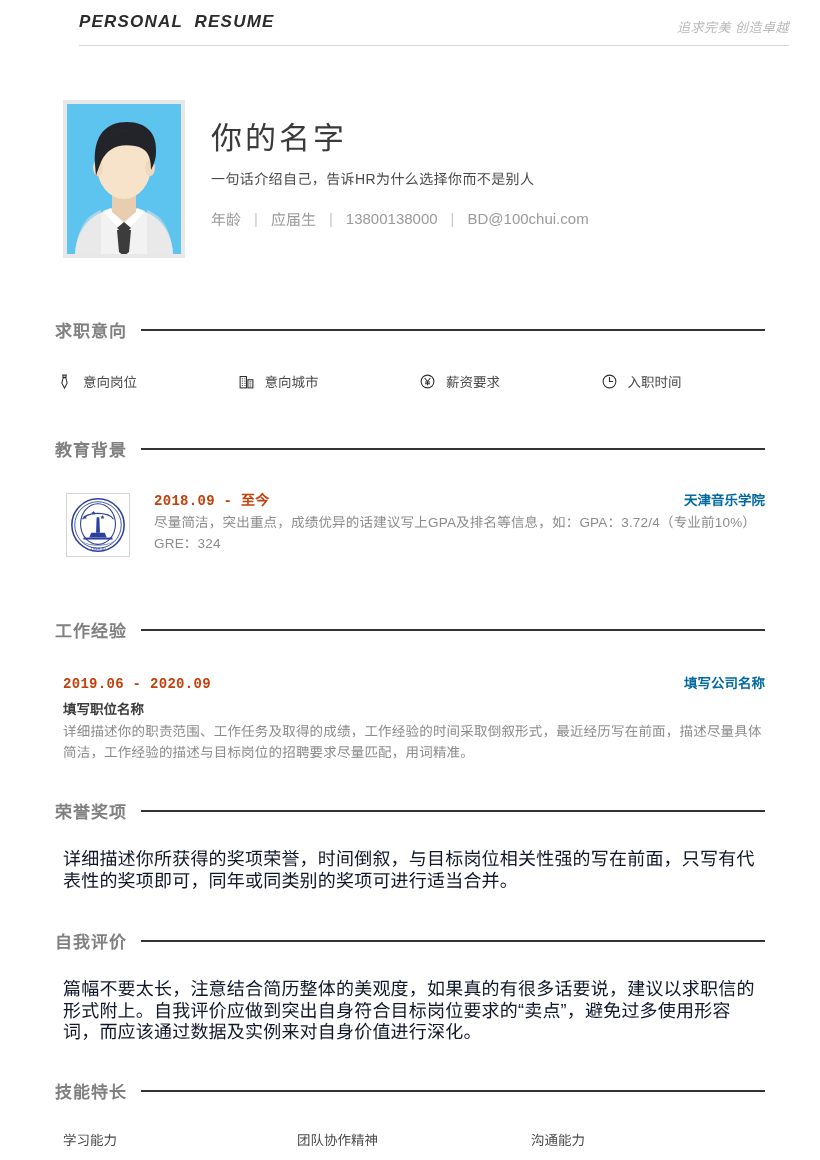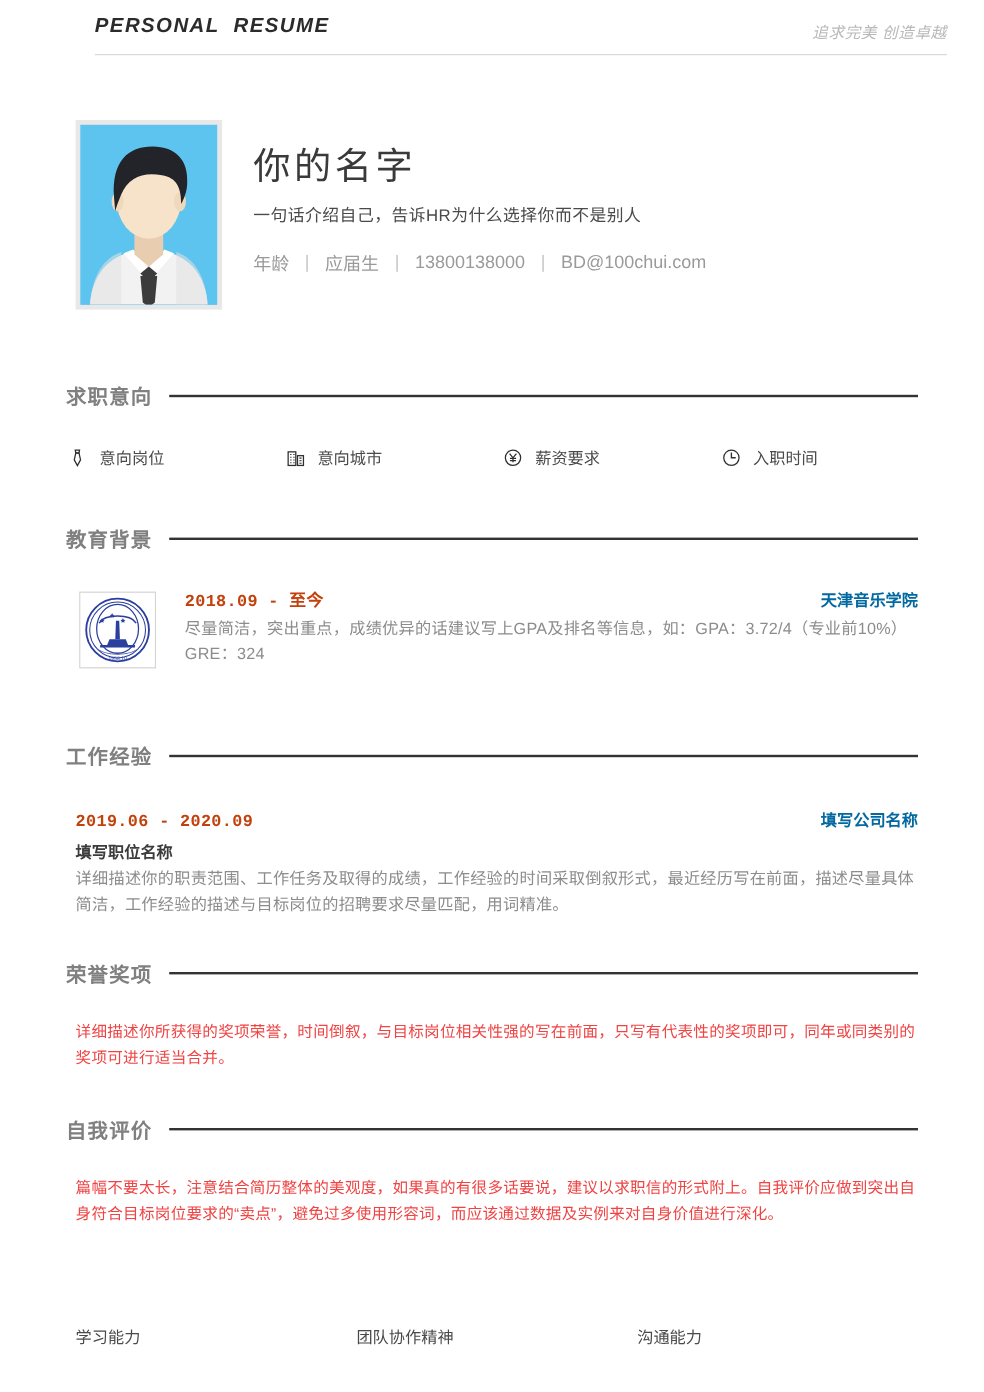--- a/index.html
+++ b/index.html
@@ -202,23 +202,23 @@
   .entry-desc {
     margin-top: 3px;
     font-size: 13.5px;
     line-height: 21px;
     color: #8c8c8c;
     letter-spacing: 0.2px;
   }
   .para {
     margin-top: 26px;
     padding-left: 8px;
-    font-size: 13px;
+    font-size: 18px;
     line-height: 21.5px;
-    color: #ef4444;
+    color: #0f172a;
     letter-spacing: 0.2px;
   }
 
   
   .skill-row {
     margin-top: 26px;
     display: flex;
     padding-left: 8px;
   }
   .skill-item { width: 245px; }
@@ -401,20 +401,24 @@
 
   <div class="section" style="top:927px;">
     <div class="sec-head">
       <div class="sec-title">自我评价</div>
       <div class="sec-rule"></div>
     </div>
     <div class="para">篇幅不要太长，注意结合简历整体的美观度，如果真的有很多话要说，建议以求职信的形式附上。自我评价应做到突出自身符合目标岗位要求的“卖点”，避免过多使用形容词，而应该通过数据及实例来对自身价值进行深化。</div>
   </div>
 
   <div class="section" style="top:1077px;">
+    <div class="sec-head">
+      <div class="sec-title">技能特长</div>
+      <div class="sec-rule"></div>
+    </div>
 
     <div class="skill-row">
       <div class="skill-item">
         <div class="skill-label">学习能力</div>
 
       </div>
       <div class="skill-item">
         <div class="skill-label">团队协作精神</div>
 
       </div>

